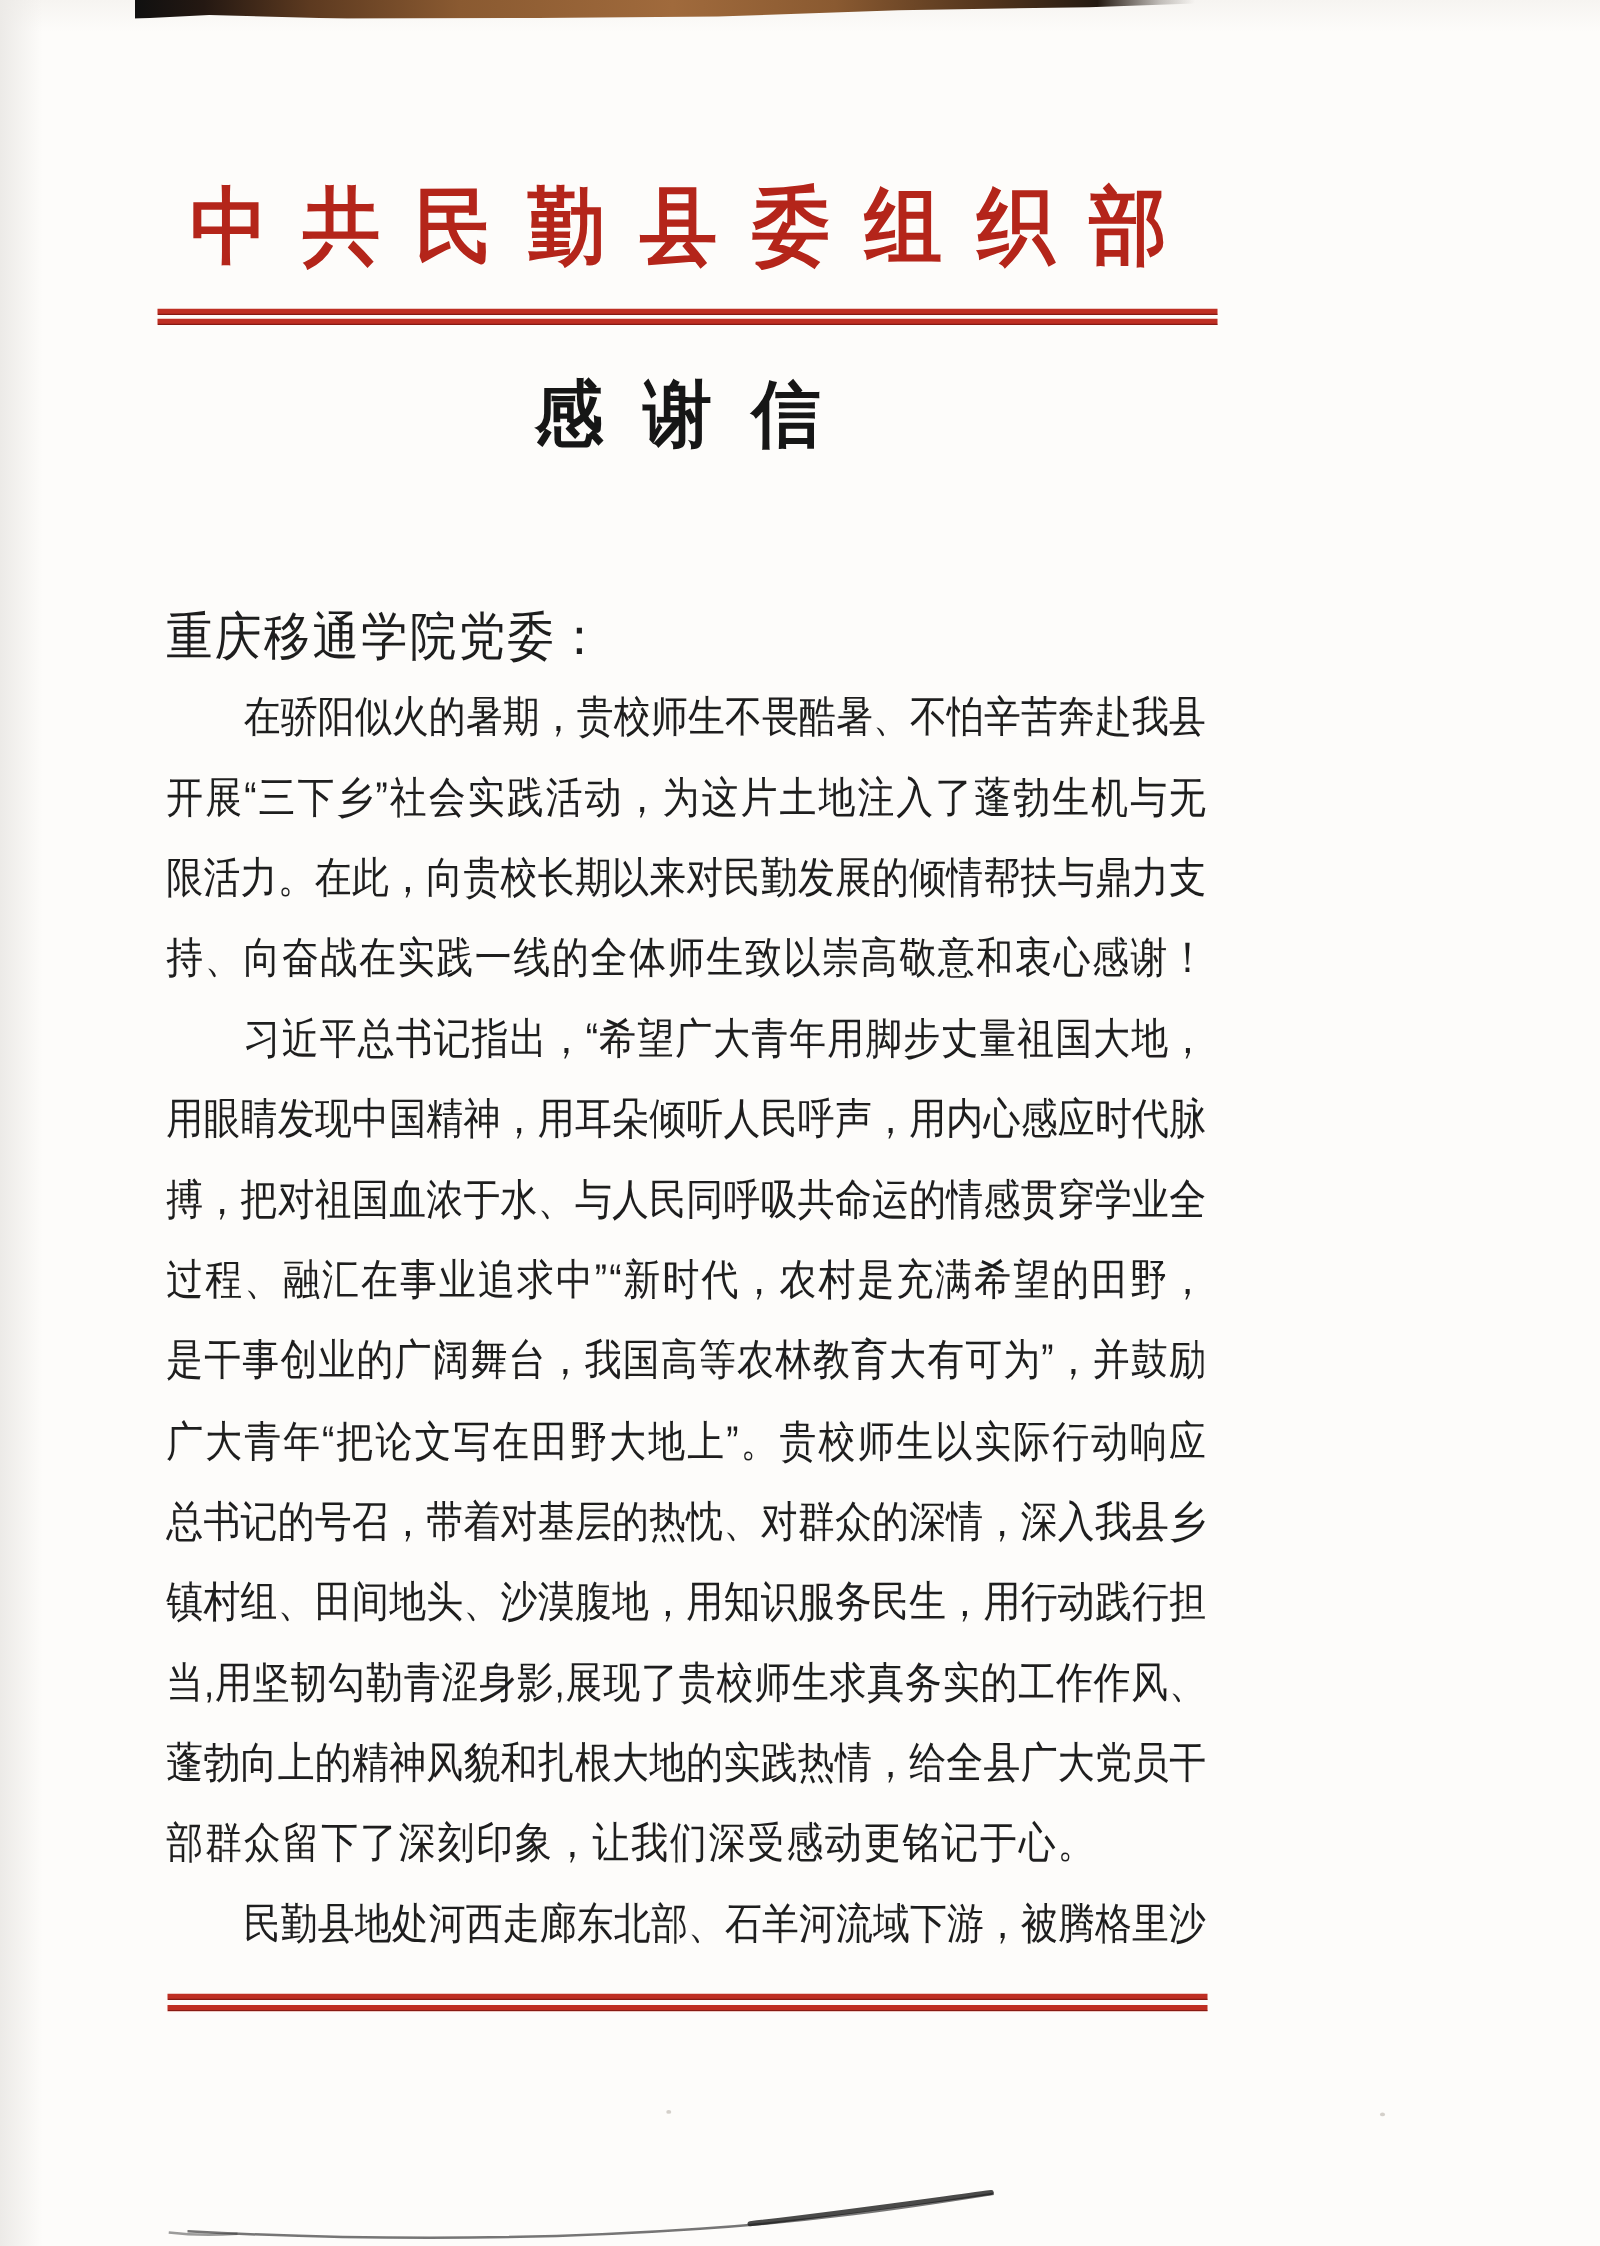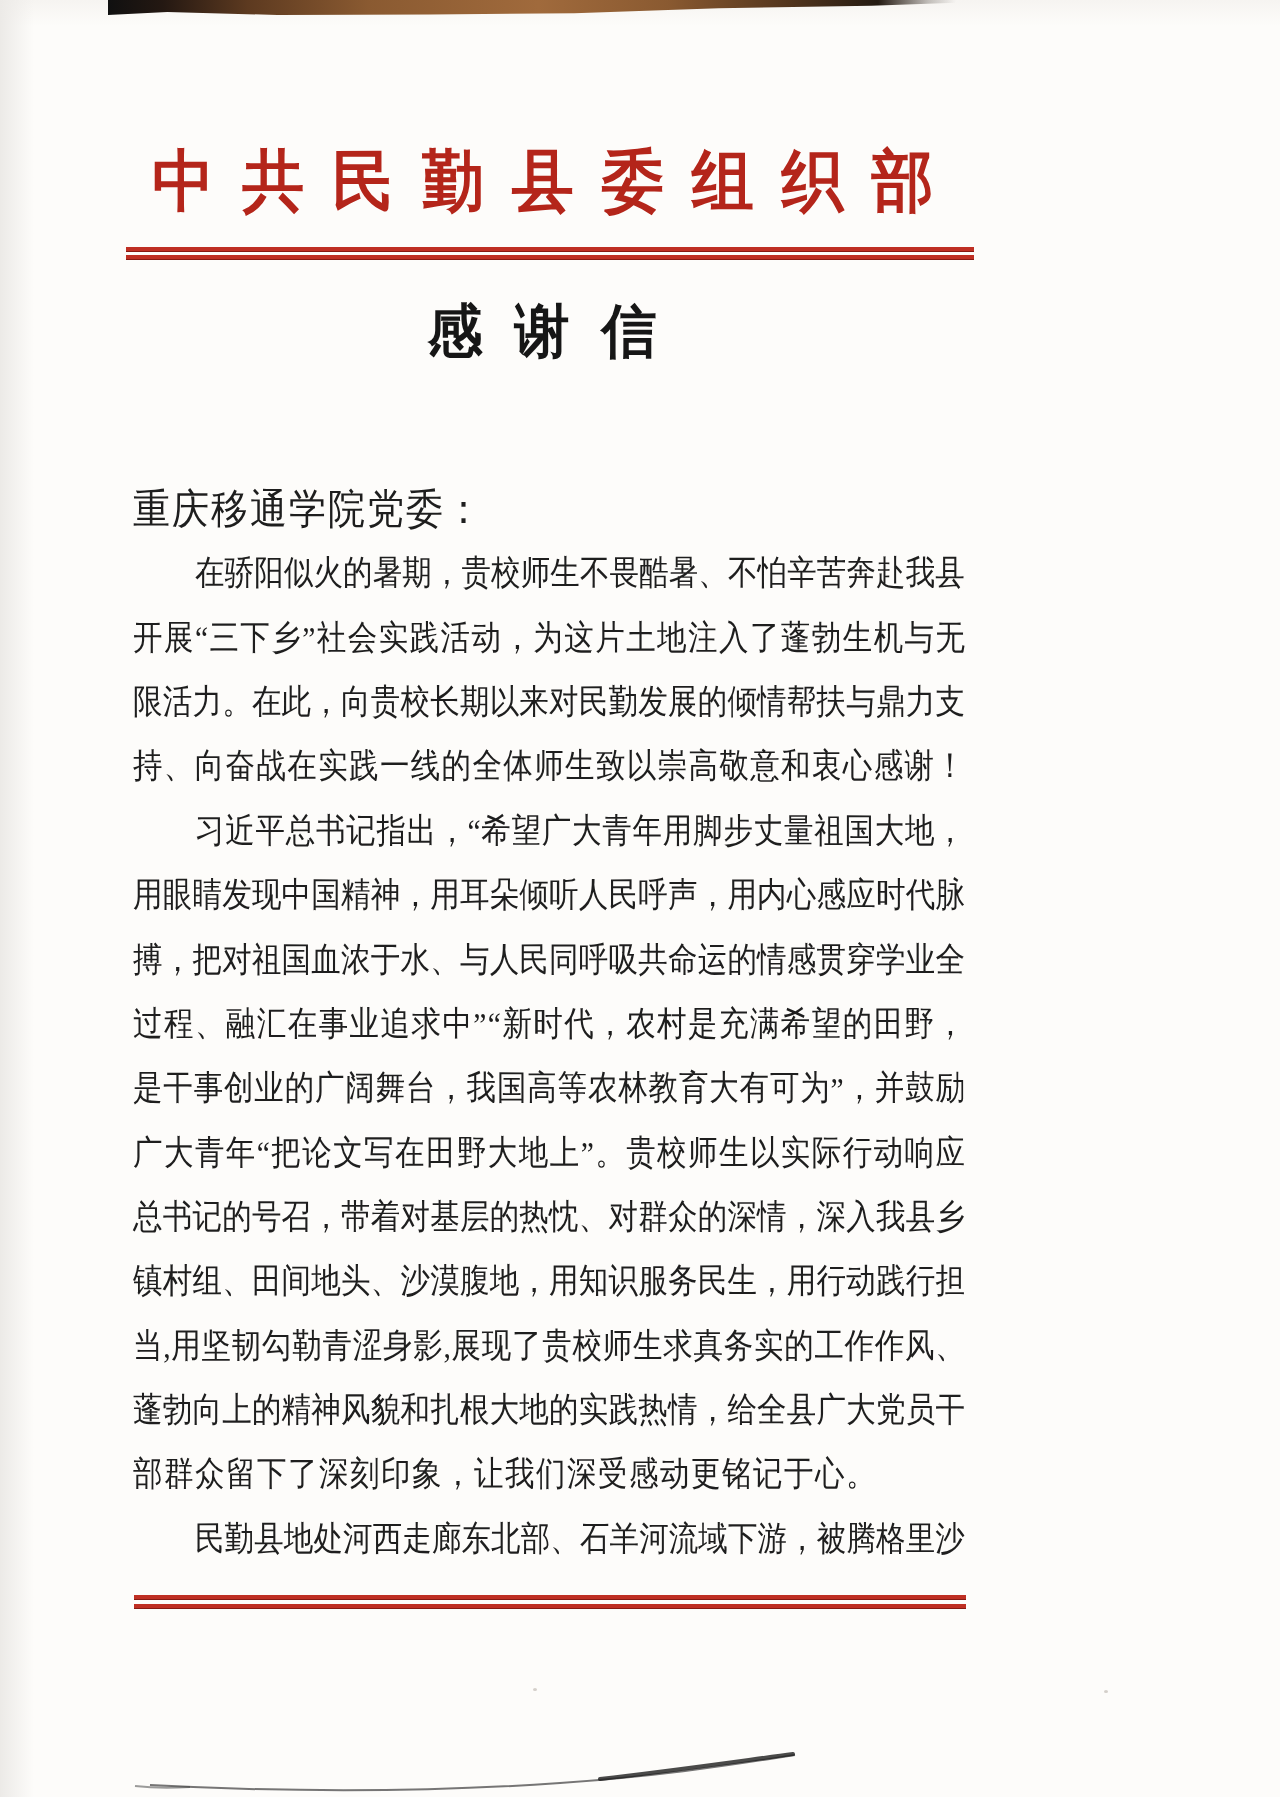--- a/index.html
+++ b/index.html
@@ -1,21 +1,21 @@
 <!DOCTYPE html>
 <html style="--red: #b4251a; --rule: #bf2f23; --ink: #1e1e1e; --paper: #fdfcfa;"><head>
 <meta charset="utf-8">
 <style>
   html,body{margin:0;padding:0;background:#ffffff;}
   .page{
     position:relative;
     width:1280px;height:1797px;
     margin:0 auto;
     overflow:hidden;
-    font-family:Liberation Serif, serif;
+    font-family:Liberation Sans, sans-serif;
     background:
       linear-gradient(90deg, #eceae7 0px, rgba(253,252,250,0) 34px),
       linear-gradient(180deg, #f6f4f1 0px, rgba(253,252,250,0) 26px),
       var(--paper,#fdfcfa);
     color:var(--ink,#1e1e1e);
   }
 
   
   .scan-top{
     position:absolute;top:0;left:108px;width:848px;height:15px;

